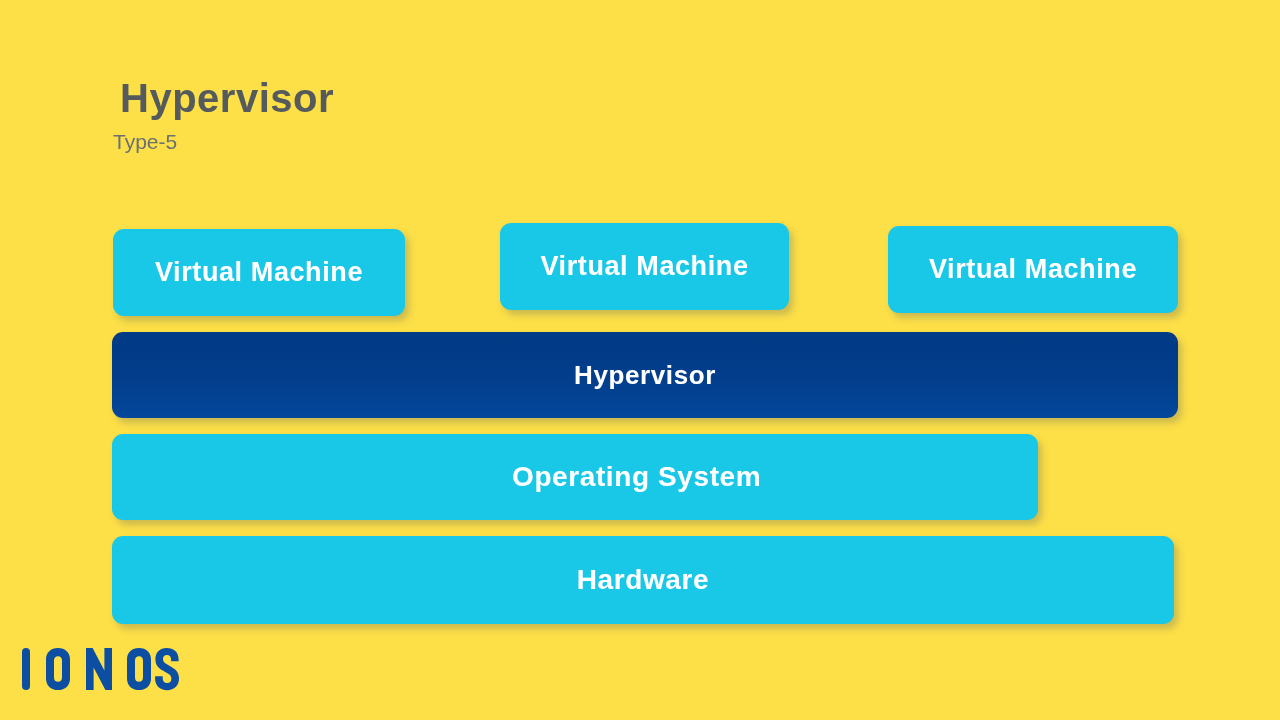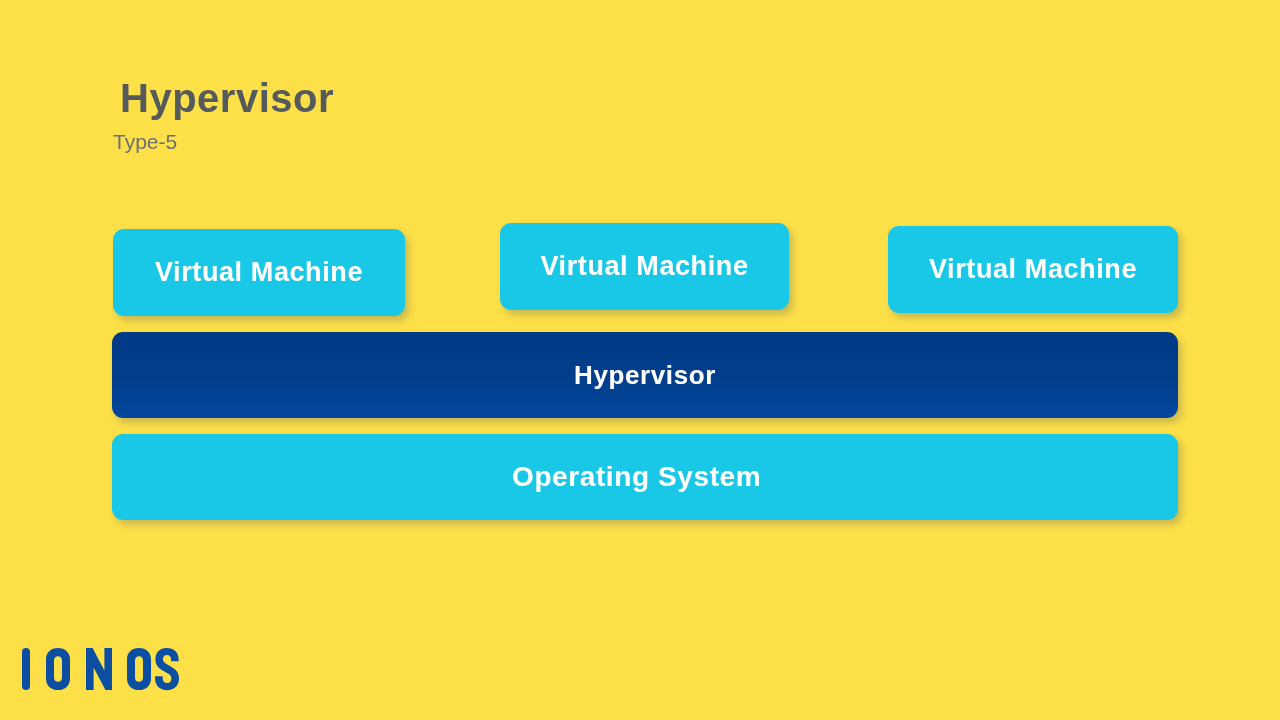--- a/index.html
+++ b/index.html
@@ -89,21 +89,21 @@
     top: 324px;
     width: 1066px;
     height: 86px;
     background: linear-gradient(180deg, #013a85 0%, #023e8c 55%, #03479c 100%);
   }
   .hypervisor-box .box-label { font-size: 26px; }
 
   .os-box {
     left: 112px;
     top: 426px;
-    width: 1066px;
+    width: 926px;
     height: 86px;
     background: #19c7e7;
     justify-content: flex-start;
     padding-left: 400px;
   }
   .os-box .box-label { font-size: 28px; }
 
   .hardware-box {
     left: 112px;
     top: 528px;
@@ -148,20 +148,23 @@
     </div>
 
     <div class="box hypervisor-box">
       <span class="box-label">Hypervisor</span>
     </div>
 
     <div class="box os-box">
       <span class="box-label">Operating System</span>
     </div>
 
+    <div class="box hardware-box">
+      <span class="box-label">Hardware</span>
+    </div>
 
   </div>
 
   <div class="logo">
     <svg width="160" height="48" viewBox="0 0 160 48" xmlns="http://www.w3.org/2000/svg">
       <g fill="#0b4ea2">
 
         <rect x="2" y="3" width="8" height="42" rx="4"></rect>
 
         <path d="M38 3c-7.2 0-12 4.6-12 11.6v18.8C26 40.4 30.8 45 38 45s12-4.6 12-11.6V14.6C50 7.6 45.2 3 38 3zm0 8.2c2.6 0 4 1.6 4 4.3v16.9c0 2.7-1.4 4.3-4 4.3s-4-1.6-4-4.3V15.5c0-2.7 1.4-4.3 4-4.3z"></path>

